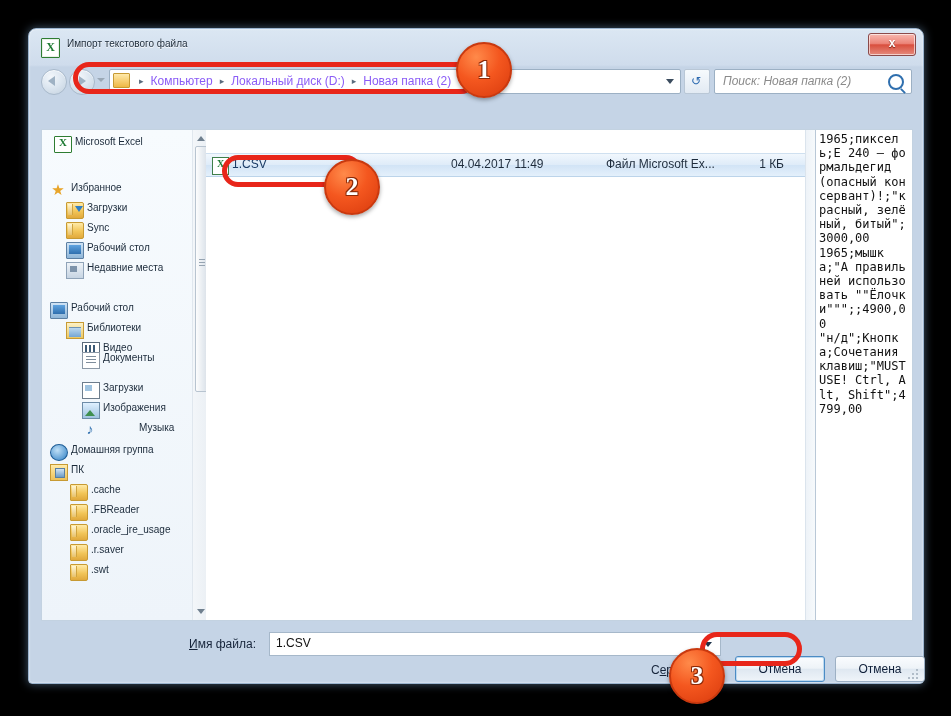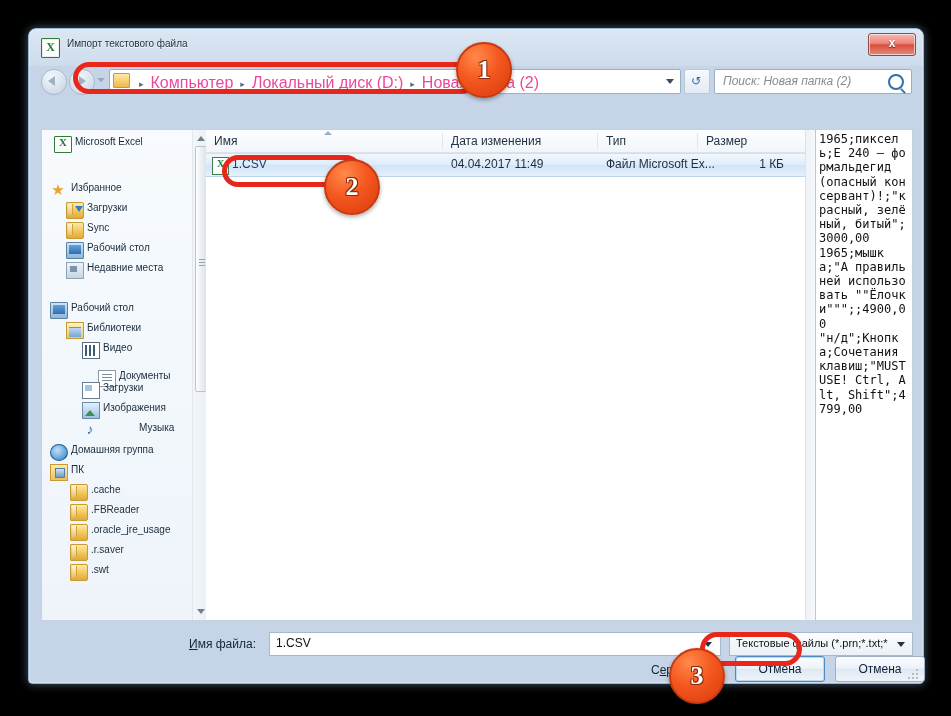--- a/index.html
+++ b/index.html
@@ -37,21 +37,21 @@
       border-top:5px solid transparent;border-bottom:5px solid transparent;}
   #back-btn .arr{border-right:7px solid #9fb2c4;}
   #fwd-btn .arr{left:9px;border-left:7px solid #9fb2c4;}
   #nav-history{position:absolute;left:68px;top:13px;width:0;height:0;
       border-left:4px solid transparent;border-right:4px solid transparent;border-top:4px solid #9aa8b6;}
   #addressbar{position:absolute;left:80px;top:4px;width:570px;height:23px;
       background:#fff;border:1px solid #9cb0c4;border-radius:2px;}
   #addr-folder{position:absolute;left:3px;top:3px;width:15px;height:13px;border-radius:1px;
       background:linear-gradient(180deg,#ffe08a 0%,#f3c košt 0%,#e9b24b 100%);
       background:linear-gradient(180deg,#ffe9a8 0%,#eeb846 100%);border:1px solid #c79a33;}
-  .crumb{position:relative;display:inline-block;font-size:16px;color:#ec4899;padding:0 2px;}
+  .crumb{position:relative;display:inline-block;font-size:12px;color:#8b5cf6;padding:0 2px;}
   .crumb-sep{display:inline-block;color:#5a6b7c;font-size:9px;padding:0 5px;vertical-align:1px;}
   #crumbs{position:absolute;left:24px;top:4px;white-space:nowrap;}
   #addr-drop{position:absolute;right:6px;top:9px;width:0;height:0;
       border-left:4px solid transparent;border-right:4px solid transparent;border-top:5px solid #3b4c5e;}
   #refresh-btn{position:absolute;left:655px;top:4px;width:24px;height:23px;border-radius:2px;
       border:1px solid #b9c7d6;background:linear-gradient(180deg,#f6fafd,#e2eaf3);}
   #refresh-btn .g{position:absolute;left:6px;top:4px;color:#2c6ab0;font-size:12px;line-height:14px;}
   #searchbox{position:absolute;left:685px;top:4px;width:196px;height:23px;
       background:#fff;border:1px solid #9cb0c4;border-radius:2px;}
   #search-ph{position:absolute;left:8px;top:4px;font-style:italic;font-size:12px;color:#8a8a8a;}
@@ -289,21 +289,21 @@
             <span class="lbl" style="left: 29px;">Рабочий стол</span>
           </div>
           <div class="sbitem" style="top: 190px;">
             <span class="ic ic-lib" style="left: 24px;"></span>
             <span class="lbl" style="left: 45px;">Библиотеки</span>
           </div>
           <div class="sbitem" style="top: 210px;">
             <span class="ic ic-video" style="left: 40px;"></span>
             <span class="lbl" style="left: 61px;">Видео</span>
           </div>
-          <div class="sbitem" style="top: 238px; margin-left: 16px;">
+          <div class="sbitem" style="top: 220px;">
             <span class="ic ic-doc" style="left: 40px;"></span>
             <span class="lbl" style="left: 61px;">Документы</span>
           </div>
           <div class="sbitem" style="top: 250px;">
             <span class="ic ic-dlfolder" style="left: 40px;"></span>
             <span class="lbl" style="left: 61px;">Загрузки</span>
           </div>
           <div class="sbitem" style="top: 270px;">
             <span class="ic ic-img" style="left: 40px;"></span>
             <span class="lbl" style="left: 61px;">Изображения</span>
@@ -344,30 +344,20 @@
       <div id="sb-scroll">
         <div class="sb-arrow" id="sb-up"></div>
         <div id="sb-thumb">
             <div class="grip"></div>
           </div>
         <div class="sb-arrow" id="sb-down"></div>
       </div>
     </div>
 
     <div id="filelist">
-      <div id="colhdr">
-        <div class="col" style="left:8px">Имя</div>
-        <div class="col" style="left:245px">Дата изменения</div>
-        <div class="col" style="left:400px">Тип</div>
-        <div class="col" style="left:500px">Размер</div>
-        <div class="colsep" style="left:236px"></div>
-        <div class="colsep" style="left:391px"></div>
-        <div class="colsep" style="left:491px"></div>
-        <div id="sortarrow"></div>
-      </div>
       <div id="filerow">
         <div id="file-icon"></div>
         <div id="file-name">1.CSV</div>
         <div id="file-date">04.04.2017 11:49</div>
         <div id="file-type">Файл Microsoft Ex...</div>
         <div id="file-size">1 КБ</div>
       </div>
     </div>
 
     <div id="splitter"></div>
@@ -377,24 +367,20 @@
 1965;мышка;"А правильней использовать ""Ёлочки""";;4900,00
 "н/д";Кнопка;Сочетания клавиш;"MUST USE! Ctrl, Alt, Shift";4799,00</div>
     </div>
   </div>
 
   <div id="footer">
     <div id="fn-label"><u>И</u><span>мя файла:</span></div>
     <div id="fn-input">
       <div id="fn-value">1.CSV</div>
       <div id="fn-caret"></div>
-    </div>
-    <div id="filter-box">
-      <div id="filter-text">Текстовые файлы (*.prn;*.txt;*</div>
-      <div id="filter-caret"></div>
     </div>
     <div id="tools-btn"><span>С</span><u>е</u><span>рвис</span></div>
     <div id="tools-caret"></div>
     <div class="btn" id="import-btn">Отмена</div>
     <div class="btn" id="cancel-btn">Отмена</div>
     <div id="resize-grip">
       <i style="right:0;bottom:0"></i>
         <i style="right:4px;bottom:0"></i>
         <i style="right:8px;bottom:0"></i>
       <i style="right:0;bottom:4px"></i>

